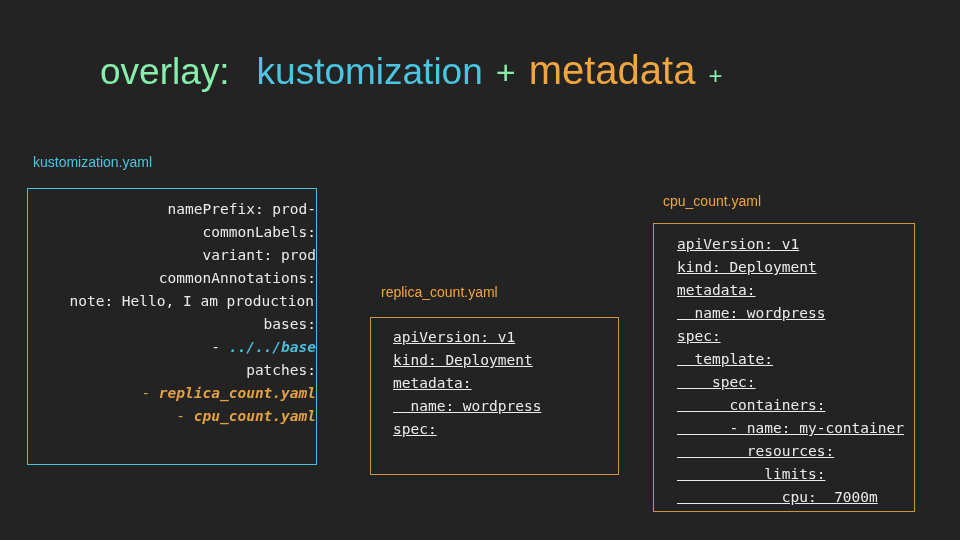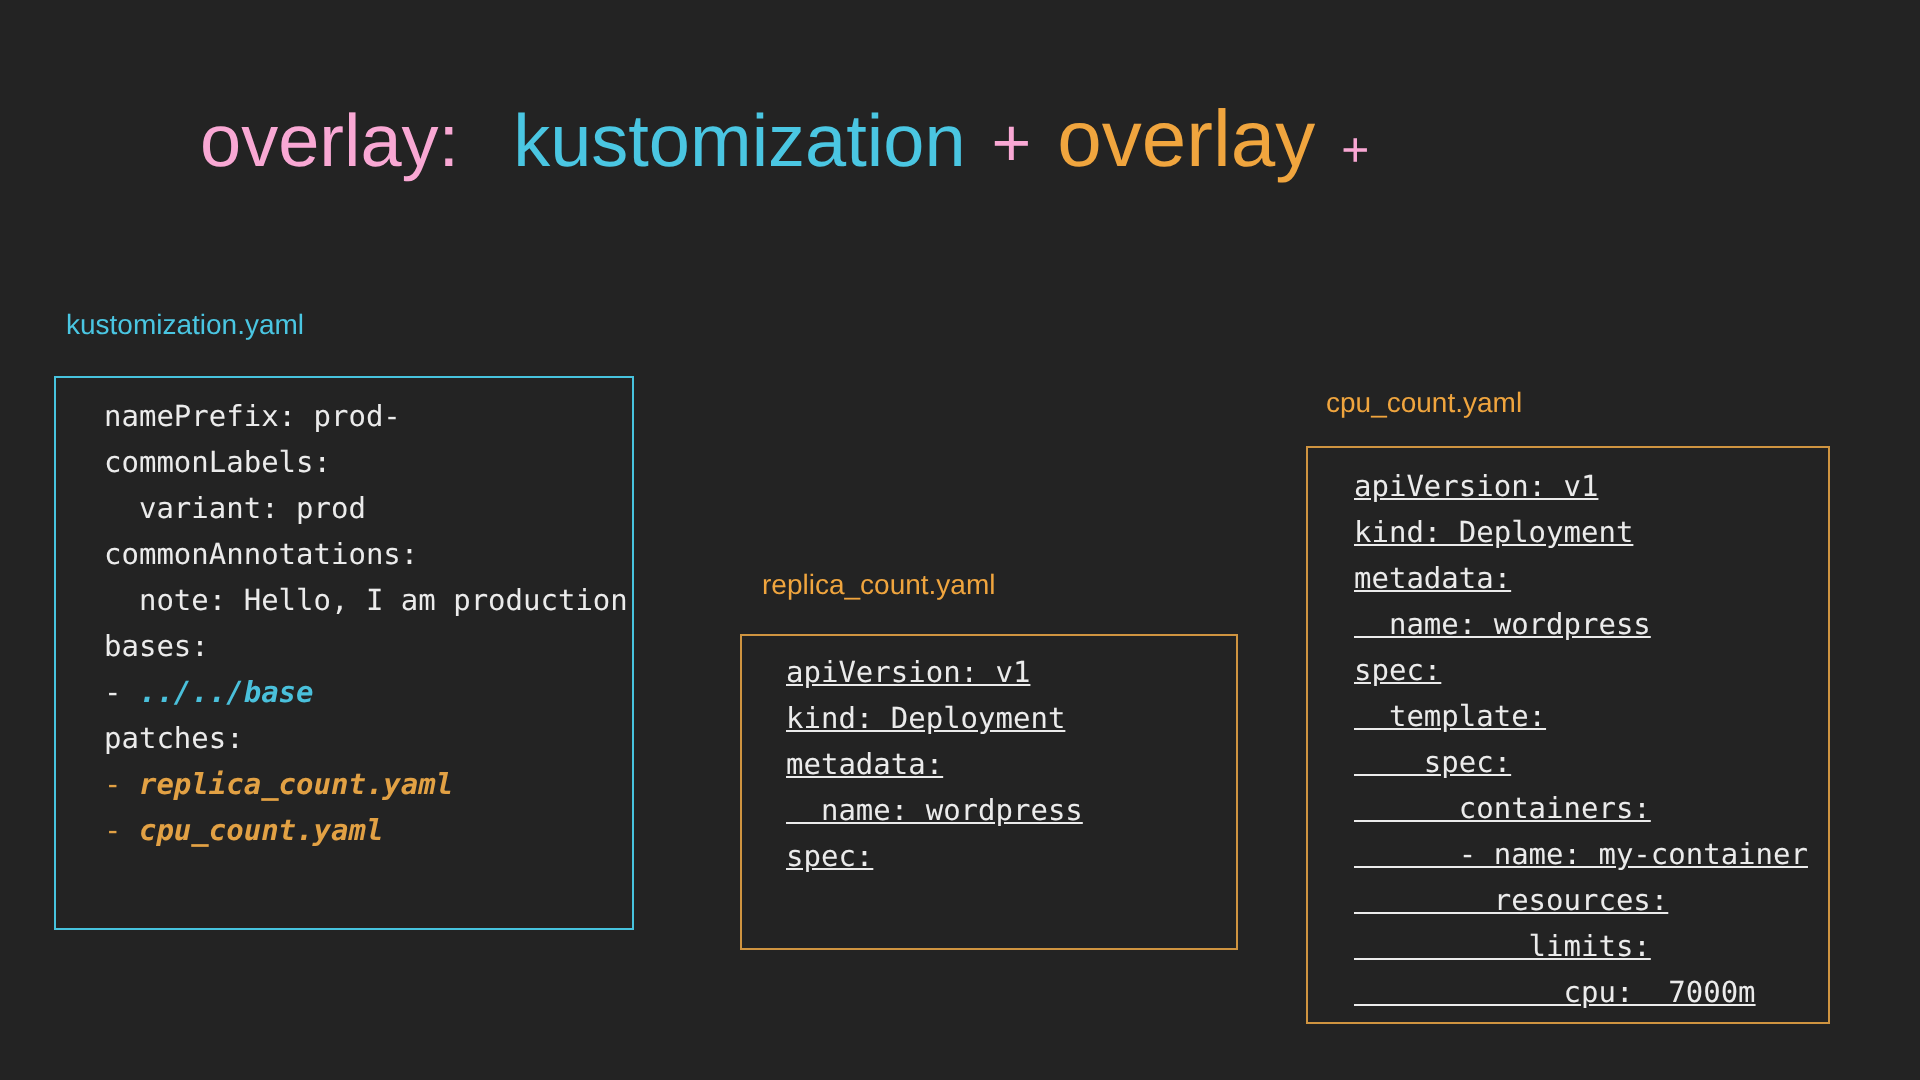--- a/index.html
+++ b/index.html
@@ -22,21 +22,21 @@
     display: flex;
     align-items: baseline;
     column-gap: 13px;
     white-space: nowrap;
   }
   .t-main  { font-size: 37px; }
   .t-patches { font-size: 40px; }
   .t-plus  { font-size: 34px; }
   .t-plus-small { font-size: 24px; }
   .t-small { font-size: 24px; }
-  .t-gray   { color: #f9a8d4; text-align: right; }
+  .t-gray   { color: #86efac; text-align: right; }
   .t-cyan   { color: #4ac6e2; }
   .t-orange { color: #f0a53e; }
   .gap-after { margin-right: 14px; }
 
   .subtitle {
     position: absolute;
     left: 288px; top: 88px;
     font-size: 19px;
     color: #4ac6e2;
   }
@@ -54,21 +54,21 @@
     position: absolute;
     box-sizing: border-box;
     background: #232323;
     font-family: "DejaVu Sans Mono", "Liberation Mono", monospace;
     font-size: 14.5px;
     line-height: 23px;
     color: #ebebeb;
     white-space: pre;
     overflow: hidden;
   }
-  .border-cyan   { border: 1.5px solid #47c3de; }
+  .border-cyan   { border: 1.5px solid #47c3de; text-align: right; }
   .border-orange { border: 1.3px solid #cf9440; text-decoration: underline; }
 
   #box-kustomization {
     left: 27px; top: 188px;
     width: 290px; height: 277px;
     padding: 9px 0 0 24px;
   }
   #label-kustomization { left: 33px; top: 154px; }
 
   #box-replica {
@@ -92,21 +92,21 @@
 </style>
 </head>
 <body>
 
 <div class="slide">
 
   <div class="title-row">
     <span class="t-gray t-main gap-after">overlay:</span>
     <span class="t-cyan t-main">kustomization</span>
     <span class="t-gray t-plus">+</span>
-    <span class="t-orange t-patches">overlay</span>
+    <span class="t-orange t-patches">metadata</span>
     <span class="t-gray t-plus-small">+</span>
   </div>
 
   <div class="box-label label-cyan" id="label-kustomization">kustomization.yaml</div>
   <div class="code-box border-cyan" id="box-kustomization"><div class="code-line"><span>namePrefix: prod-</span></div><div class="code-line"><span>commonLabels:</span></div><div class="code-line"><span>  variant: prod</span></div><div class="code-line"><span>commonAnnotations:</span></div><div class="code-line"><span>  note: Hello, I am production!</span></div><div class="code-line"><span>bases:</span></div><div class="code-line"><span>- </span><span class="c-cyan bold">../../base</span></div><div class="code-line"><span>patches:</span></div><div class="code-line"><span class="c-orange">- </span><span class="c-orange bold">replica_count.yaml</span></div><div class="code-line"><span class="c-orange">- </span><span class="c-orange bold">cpu_count.yaml</span></div></div>
 
   <div class="box-label label-orange" id="label-replica">replica_count.yaml</div>
   <div class="code-box border-orange" id="box-replica"><div class="code-line"><span>apiVersion: v1</span></div><div class="code-line"><span>kind: Deployment</span></div><div class="code-line"><span>metadata:</span></div><div class="code-line"><span>  name: wordpress</span></div><div class="code-line"><span>spec:</span></div></div>
 
   <div class="box-label label-orange" id="label-cpu">cpu_count.yaml</div>

